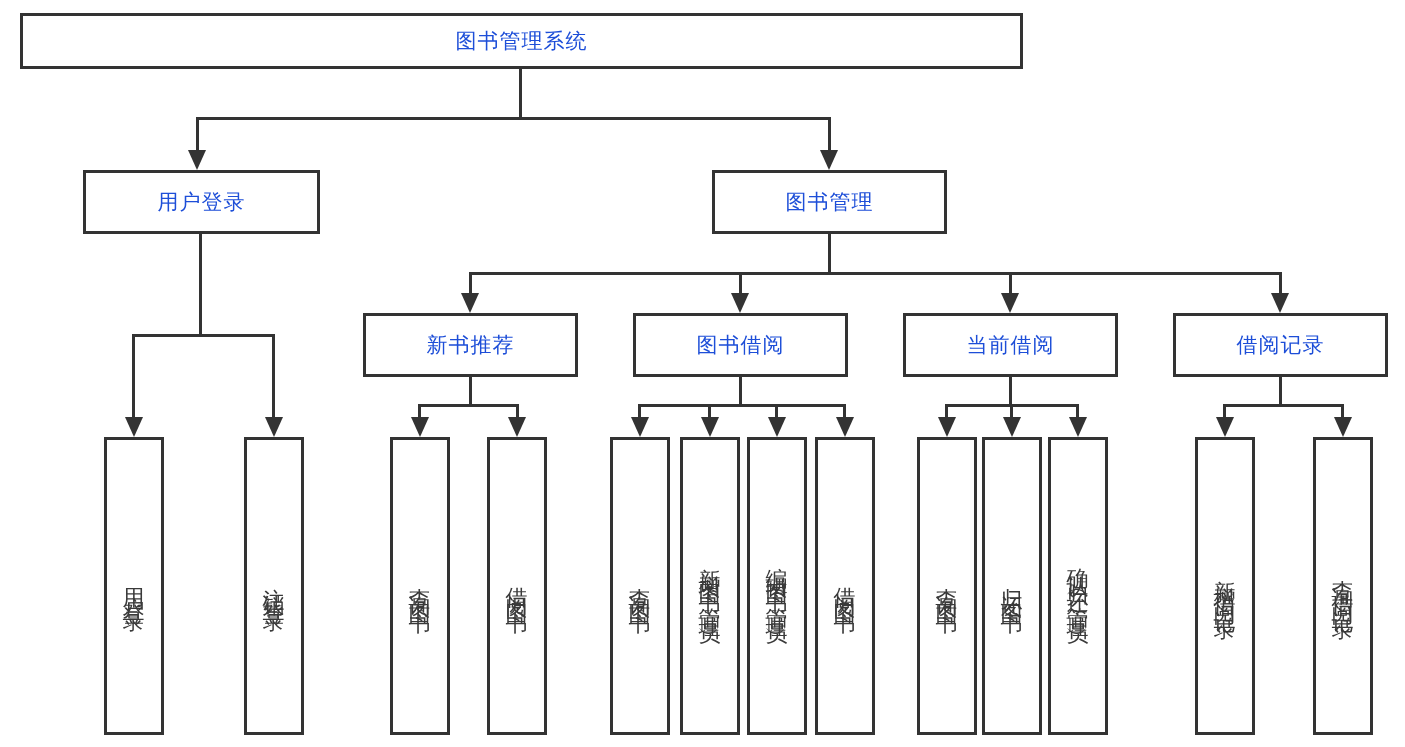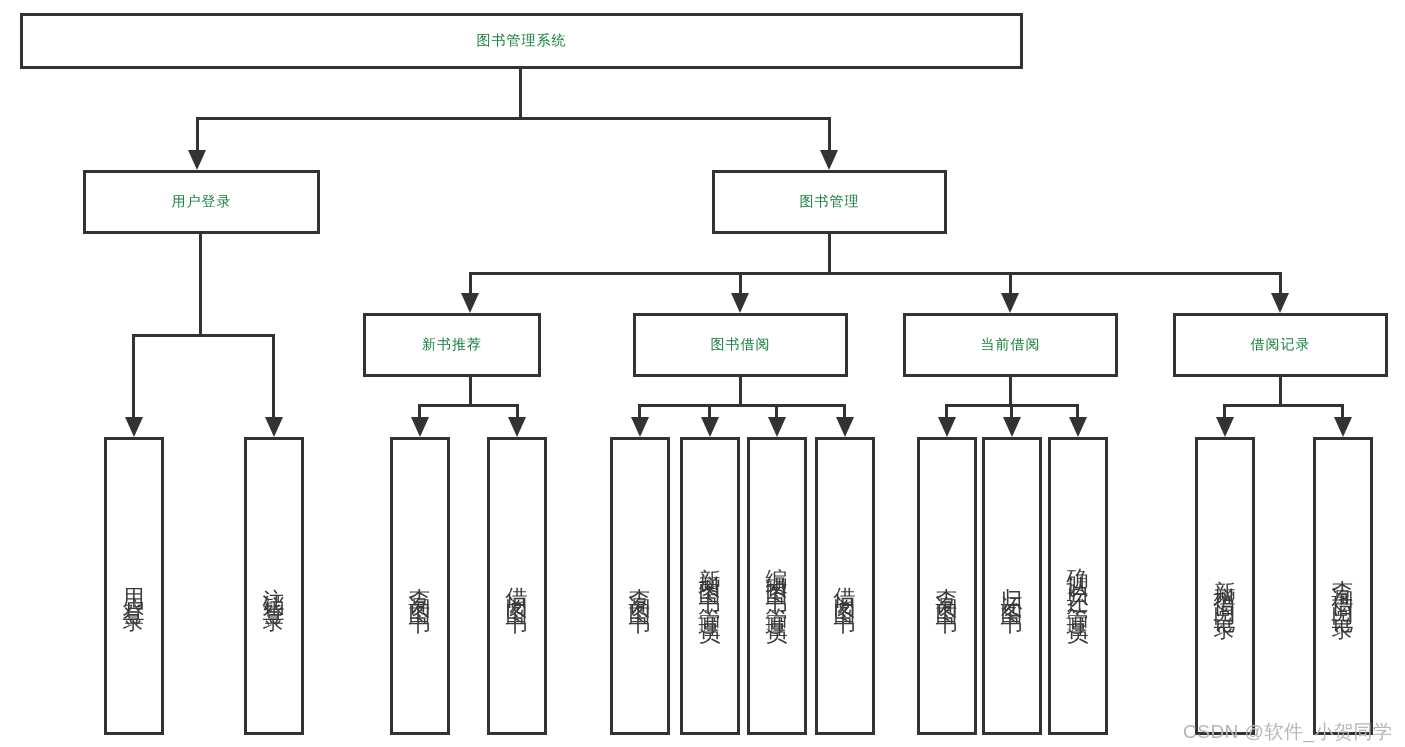--- a/index.html
+++ b/index.html
@@ -13,23 +13,23 @@
   }
   
   .node {
     position: absolute;
     box-sizing: border-box;
     border: 3px solid #333333;
     background: #ffffff;
     display: flex;
     align-items: center;
     justify-content: center;
-    font-size: 14px;
+    font-size: 21px;
     letter-spacing: 1px;
-    color: #15803d;
+    color: #1d4ed8;
   }
   .vnode {
     position: absolute;
     box-sizing: border-box;
     border: 3px solid #333333;
     background: #ffffff;
     display: flex;
     align-items: center;
     justify-content: center;
   }
@@ -65,21 +65,21 @@
 </head>
 <body>
 
 <div class="canvas">
 
   <div class="node" style="left:20px; top:13px; width:1003px; height:56px;">图书管理系统</div>
 
   <div class="node" style="left:83px; top:170px; width:237px; height:64px;">用户登录</div>
   <div class="node" style="left:712px; top:170px; width:235px; height:64px;">图书管理</div>
 
-  <div class="node" style="left:363px; top:313px; width:178px; height:64px;">新书推荐</div>
+  <div class="node" style="left:363px; top:313px; width:215px; height:64px;">新书推荐</div>
   <div class="node" style="left:903px; top:313px; width:215px; height:64px;">当前借阅</div>
   <div class="node" style="left:633px; top:313px; width:215px; height:64px;">图书借阅</div>
   <div class="node" style="left:1173px; top:313px; width:215px; height:64px;">借阅记录</div>
 
   <div class="vnode" style="left:104px; top:437px; width:60px; height:298px;">
     <span class="vtext">用户登录</span>
   </div>
   <div class="vnode" style="left:244px; top:437px; width:60px; height:298px;">
     <span class="vtext">注销登录</span>
   </div>
@@ -173,15 +173,14 @@
   <div class="v" style="left:1076px; top:404px; height:15px;"></div>
   <div class="arrow" style="left:1069px; top:417px;"></div>
 
   <div class="v" style="left:1279px; top:377px; height:28px;"></div>
   <div class="h" style="left:1223px; top:404px; width:121px;"></div>
   <div class="v" style="left:1223px; top:404px; height:15px;"></div>
   <div class="arrow" style="left:1216px; top:417px;"></div>
   <div class="v" style="left:1341px; top:404px; height:15px;"></div>
   <div class="arrow" style="left:1334px; top:417px;"></div>
 
-  <div class="watermark">CSDN @软件_小贺同学</div>
 
 </div>
 
 </body></html>

